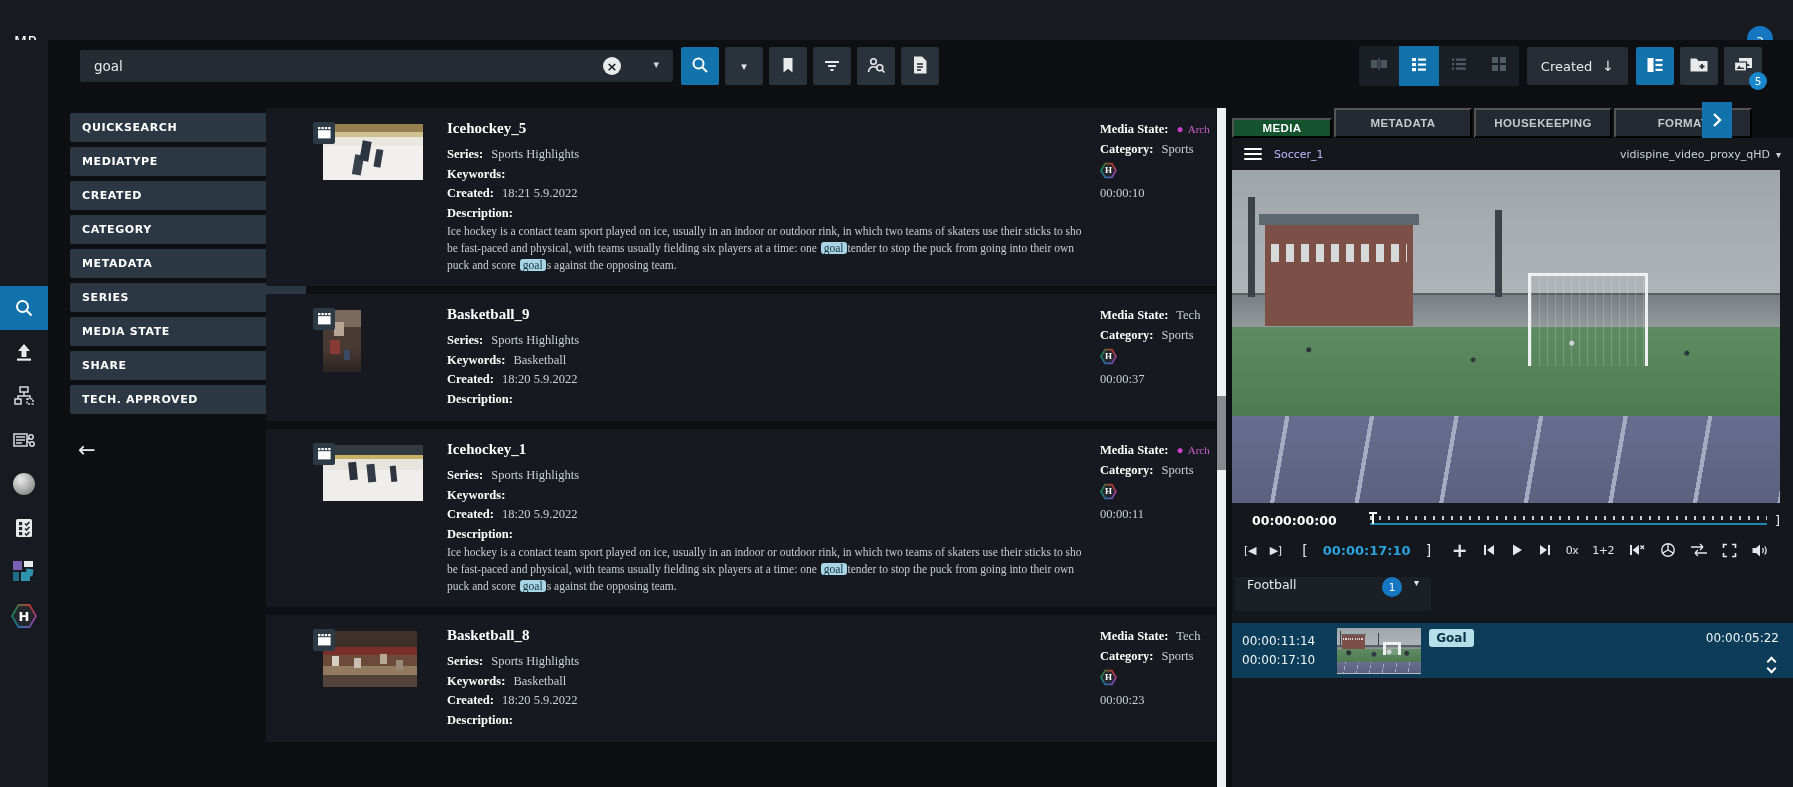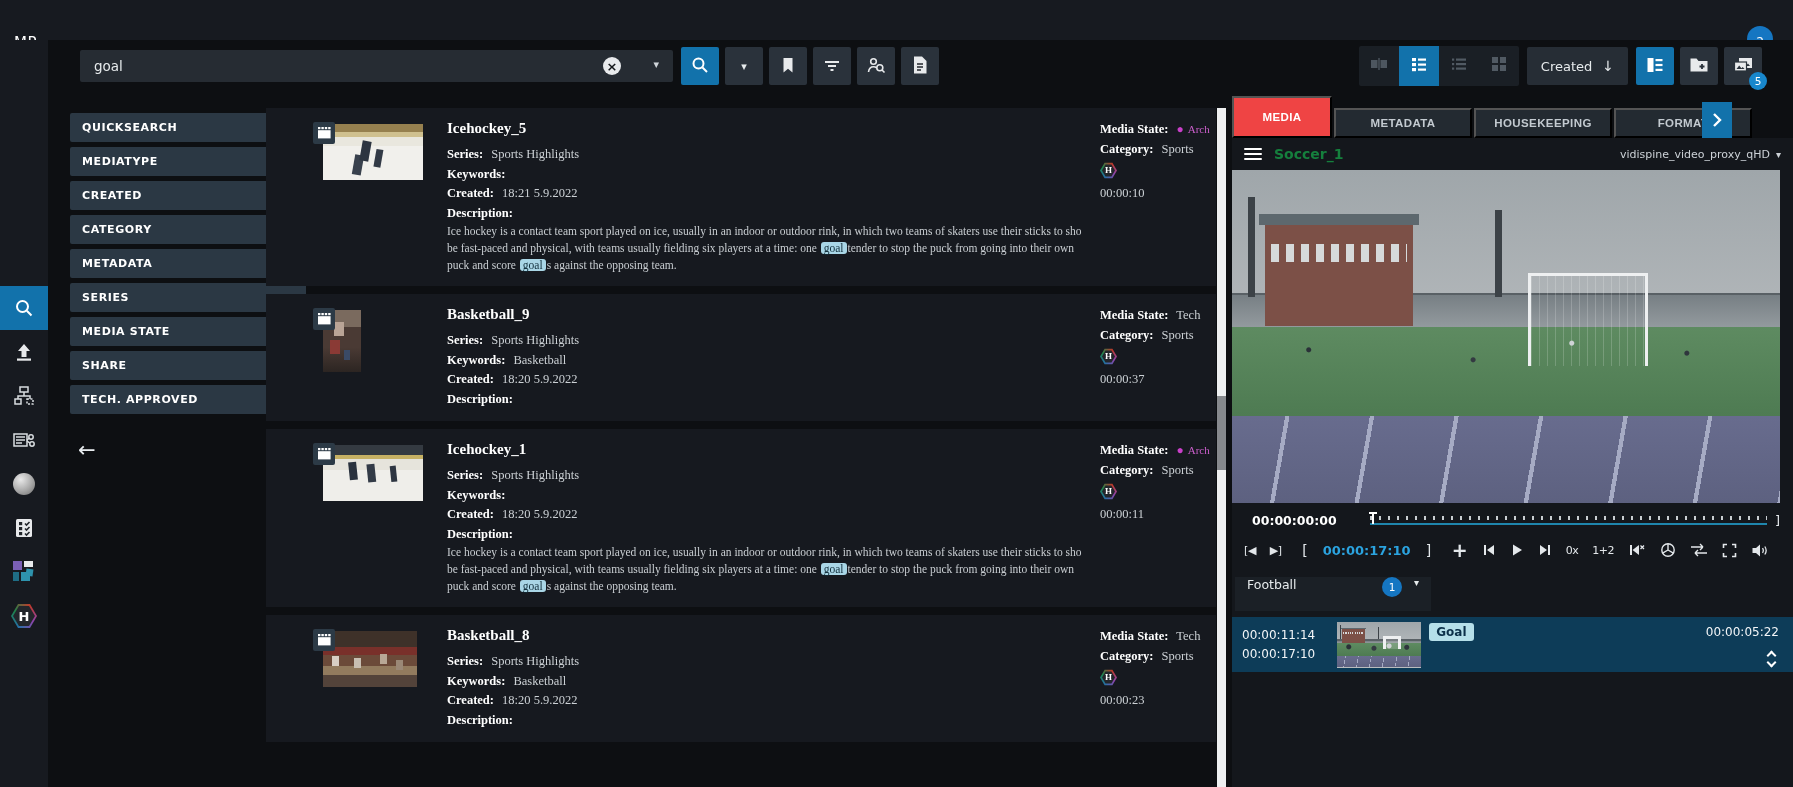--- a/index.html
+++ b/index.html
@@ -86,26 +86,26 @@
   .msdot { color:#c93fc9; font-size:12px; margin-right:4px; }
   .msval.magenta { color:#cb5fcb; font-size:11px; }
   .hexrow { margin:3px 0 4px; height:18px; }
   .vscroll { position:absolute; left:1169px; top:16px; bottom:0; width:9px; background:#eef0f1; cursor:pointer; }
   .vthumb { position:absolute; left:0; right:0; top:288px; height:74px; background:#86898d; }
 
   
   .panel { position:absolute; left:1184px; right:0; top:10px; bottom:0; background:#14171c; }
   .tabs { position:relative; height:36px; display:flex; align-items:flex-end; gap:2px; background:#0d0f12; }
   .tab { height:30px; background:#232a31; color:#c3cad0; font-size:11.5px; font-weight:bold; letter-spacing:.4px; display:flex; align-items:center; justify-content:center; cursor:pointer; overflow:hidden; flex:0 0 auto; }
-  .tab.active { height:42px; background:#ef4444; color:#fff; }
+  .tab.active { height:20px; background:#14532d; color:#fff; }
   .tab-arrow { position:absolute; left:470px; top:0; width:30px; height:36px; background:#1272ab; border:0; display:flex; align-items:center; justify-content:center; cursor:pointer; z-index:3; }
   .clip-header { height:32px; display:flex; align-items:center; padding:0 12px; }
   .burger { width:18px; cursor:pointer; margin-right:12px; }
   .burger i { display:block; height:2.5px; background:#fff; margin:2.5px 0; border-radius:1px; }
-  .clip-title { font-size:14px; font-weight:bold; color:#15803d; }
+  .clip-title { font-size:11px; font-weight:normal; color:#c4b5fd; }
   .proxy { margin-left:auto; font-size:11px; color:#ccd1d6; cursor:pointer; }
   .proxy .pv-caret { font-size:10px; margin-left:6px; }
 
   .video { position:relative; height:333px; margin-right:13px; overflow:hidden; cursor:pointer; }
   .sa { position:absolute; inset:0; overflow:hidden; background:linear-gradient(#9fa6aa 0%,#b0b5b8 40%,#b8bcbe 46%); }
   .sa .stands { position:absolute; left:0; right:0; top:37%; height:10%; background:linear-gradient(#777f84,#939a9e); border-top:2px solid #596065; }
   .sa .bld { position:absolute; left:6%; top:16%; width:27%; height:31%; background:#7c5047; }
   .sa .bld::before { content:""; position:absolute; left:4%; right:4%; top:20%; height:18%; background:repeating-linear-gradient(90deg,#d6d9da 0 6%,rgba(0,0,0,0) 6% 11%); }
   .sa .bld::after { content:""; position:absolute; left:-4%; right:-4%; top:-9%; height:11%; background:#5d686e; }
   .sa .field { position:absolute; left:0; right:0; top:47%; height:27%; background:linear-gradient(#5e8b61,#4e7b52); }
@@ -139,21 +139,21 @@
 
   .event-bar { display:flex; margin:10px 41px 0 3px; height:34px; gap:6px; }
   .evt-select { width:196px; background:#1b2026; display:flex; align-items:flex-start; padding:0 12px; font-size:12.5px; color:#e6eaec; cursor:pointer; }
   .evt-count { margin-left:auto; width:20px; height:20px; border-radius:50%; background:#1576c2; color:#fff; font-size:10.5px; display:flex; align-items:center; justify-content:center; }
   .evt-sel-caret { font-size:10px; margin-left:12px; color:#e6eaec; }
   .evt-search { position:relative; flex:1; background:#1b2026; }
   .evt-search input { position:absolute; inset:0; background:transparent; border:0; outline:0; color:#e6eaec; font-size:12.5px; font-family:inherit; padding:0 34px 0 12px; }
   .evt-search input::placeholder { color:#b9bfc6; opacity:1; }
   .evt-search svg { position:absolute; right:8px; top:7px; }
 
-  .events { margin-top:6px; }
+  .events { margin-top:12px; }
   .event-row { position:relative; height:55px; background:#0d3c58; display:flex; align-items:center; padding:0 14px 0 10px; margin-bottom:2px; cursor:pointer; }
   .etc { font-size:12px; line-height:19px; color:#f2f5f7; }
   .evt-thumb { position:relative; width:84px; height:46px; margin-left:22px; overflow:hidden; flex:0 0 auto; }
   .chip { align-self:flex-start; margin:6px 0 0 8px; background:#b5dfe9; color:#0c3049; font-size:12px; font-weight:bold; padding:2px 7px; border-radius:3px; }
   .evt-dur { position:absolute; right:14px; top:8px; font-size:12px; color:#f2f5f7; }
   .chevs { position:absolute; right:18px; bottom:6px; display:flex; flex-direction:column; gap:3px; }
   .chev { width:7px; height:7px; border-left:2px solid #fff; border-top:2px solid #fff; cursor:pointer; }
   .chev.up { transform:rotate(45deg); } .chev.down { transform:rotate(225deg); margin-top:-3px; }
 </style>
 </head>

